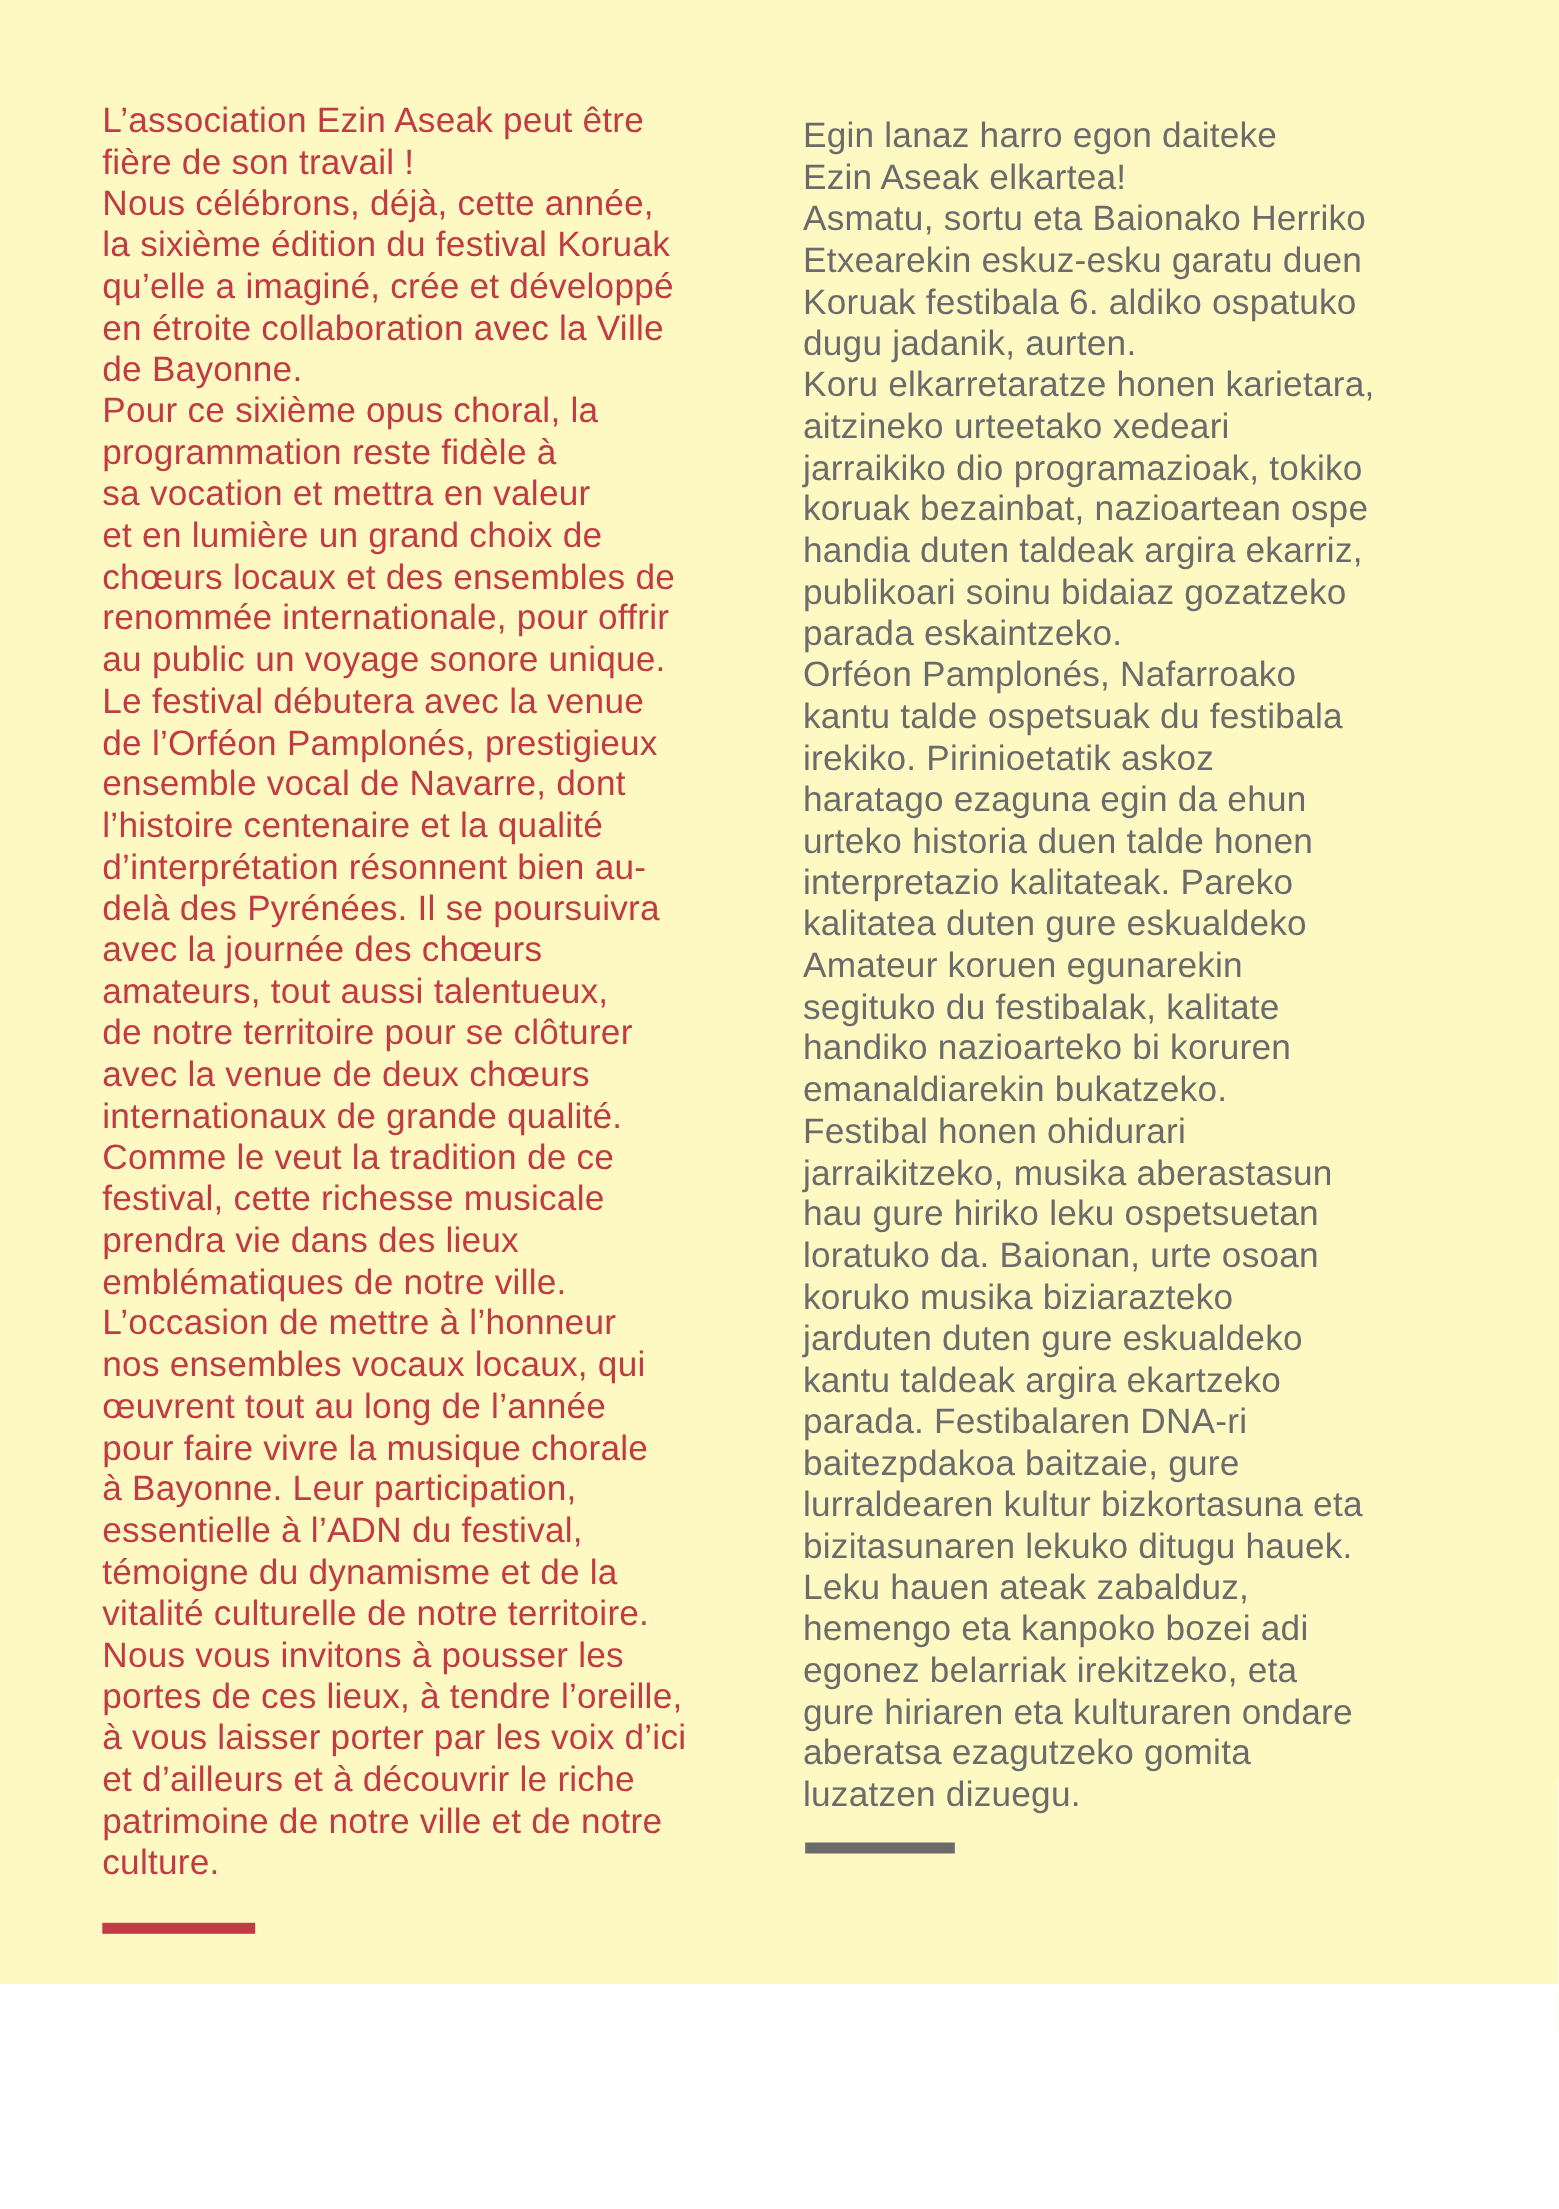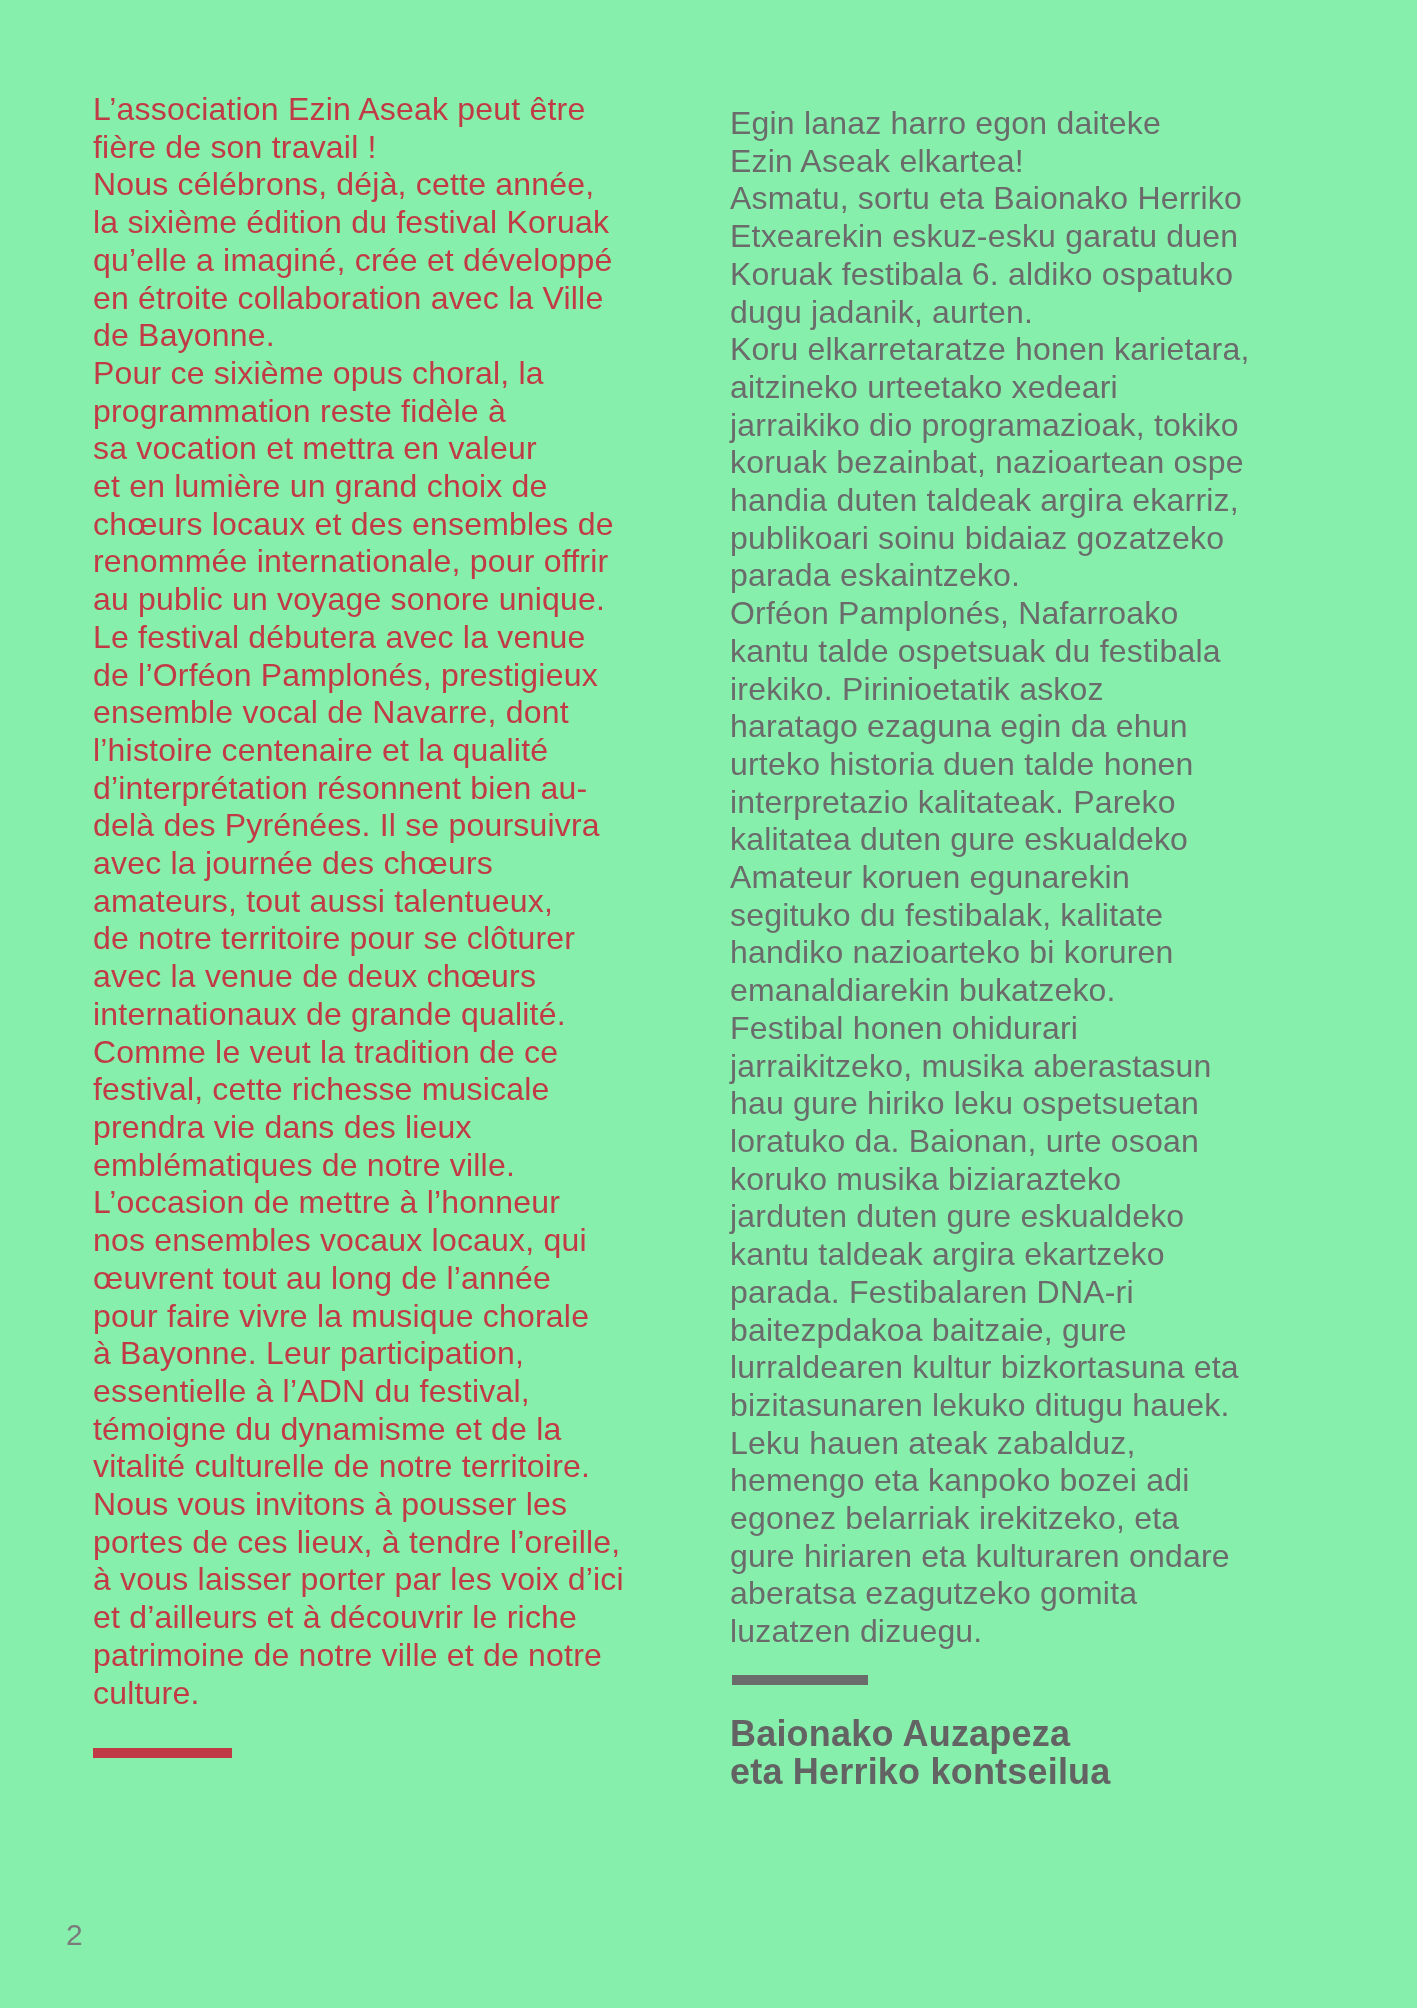--- a/index.html
+++ b/index.html
@@ -3,22 +3,22 @@
 <meta charset="utf-8">
 <style>
   html, body {
     margin: 0;
     padding: 0;
     background: #ffffff;
   }
   .page {
     position: relative;
     width: 1417px;
-    height: 2008px;
-    background: #86efac;
+    height: 1804px;
+    background: #fef9c3;
     overflow: hidden;
     font-family: "Liberation Sans", sans-serif;
   }
   .col-text {
     position: absolute;
     white-space: pre-line;
     font-size: 32px;
     line-height: 37.7px;
     letter-spacing: 0.2px;
     font-weight: 400;
@@ -170,18 +170,16 @@
 egonez belarriak irekitzeko, eta
 gure hiriaren eta kulturaren ondare
 aberatsa ezagutzeko gomita
 luzatzen dizuegu.</div>
 
   <div class="rule left-rule"></div>
 
 
   <div class="rule right-rule"></div>
 
-  <div class="signature right-signature">Baionako Auzapeza
-eta Herriko kontseilua</div>
 
   <div class="page-number">2</div>
 
 </div>
 
 </body></html>

